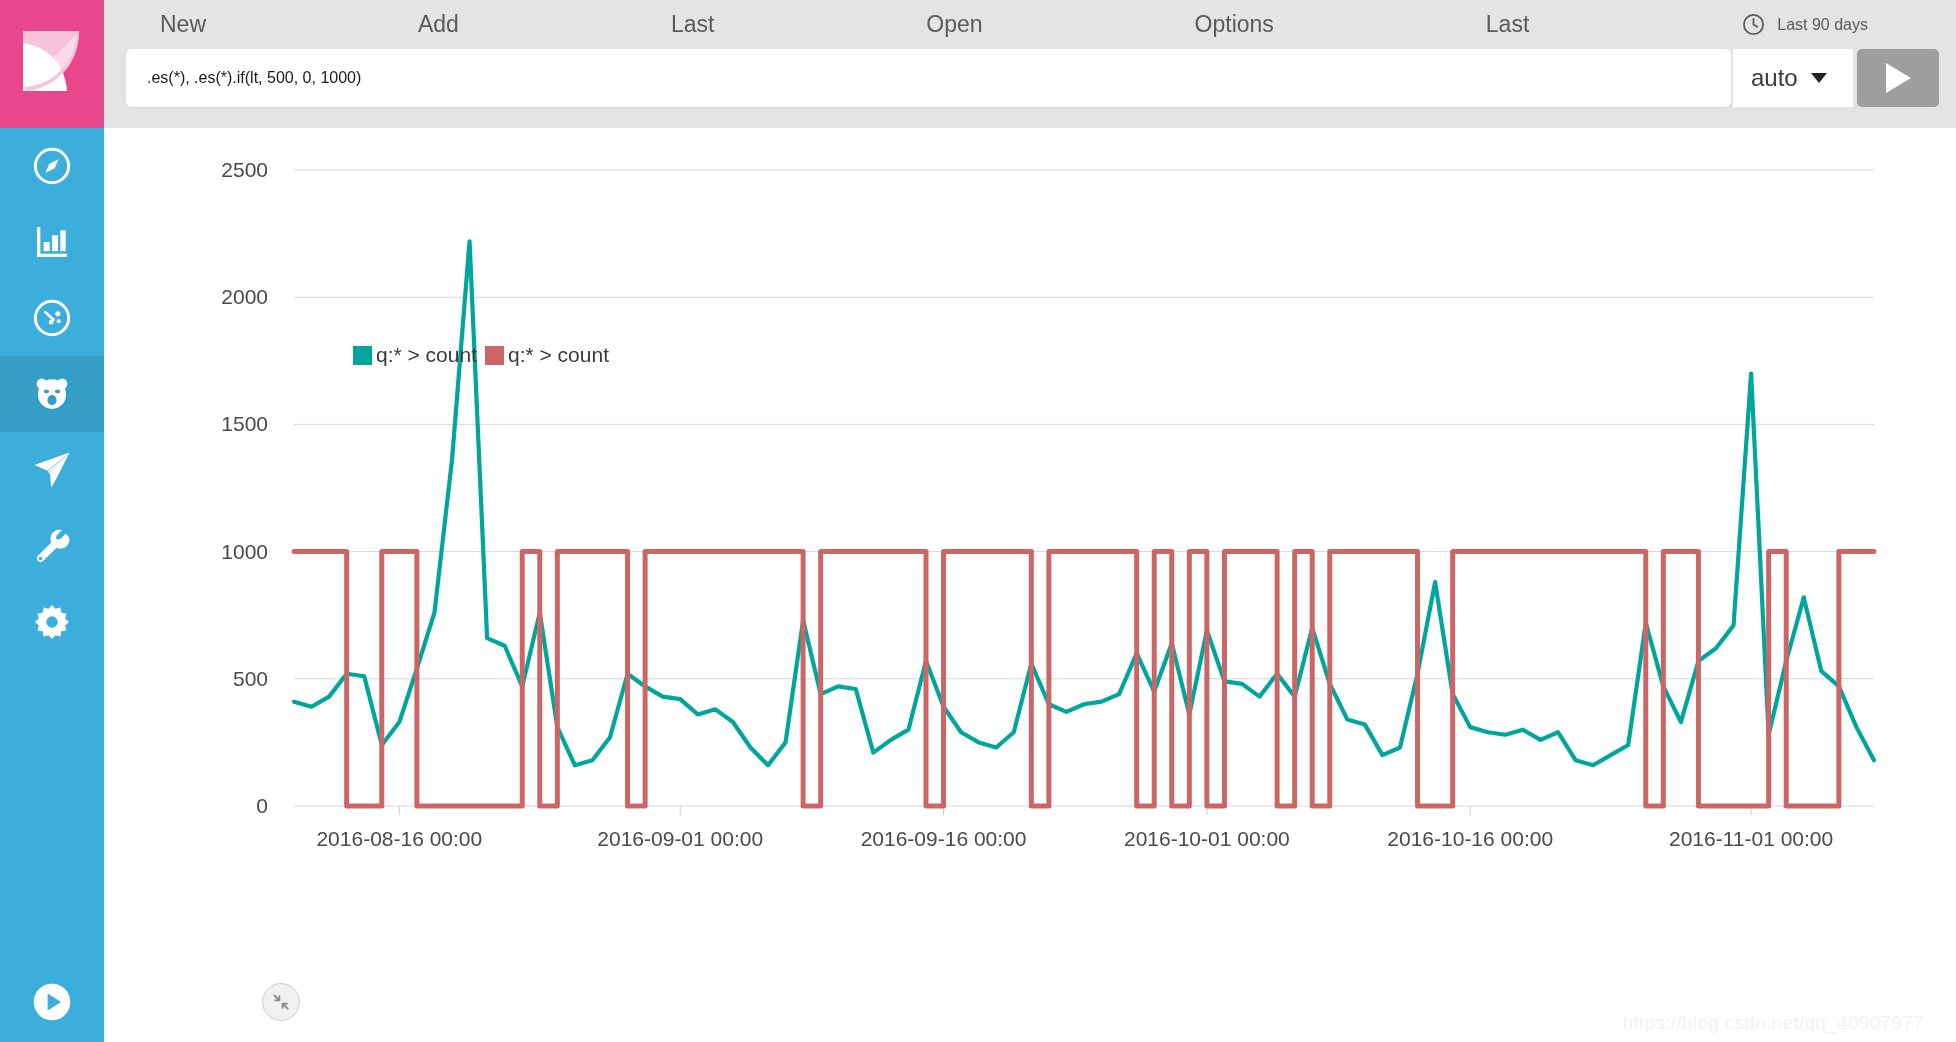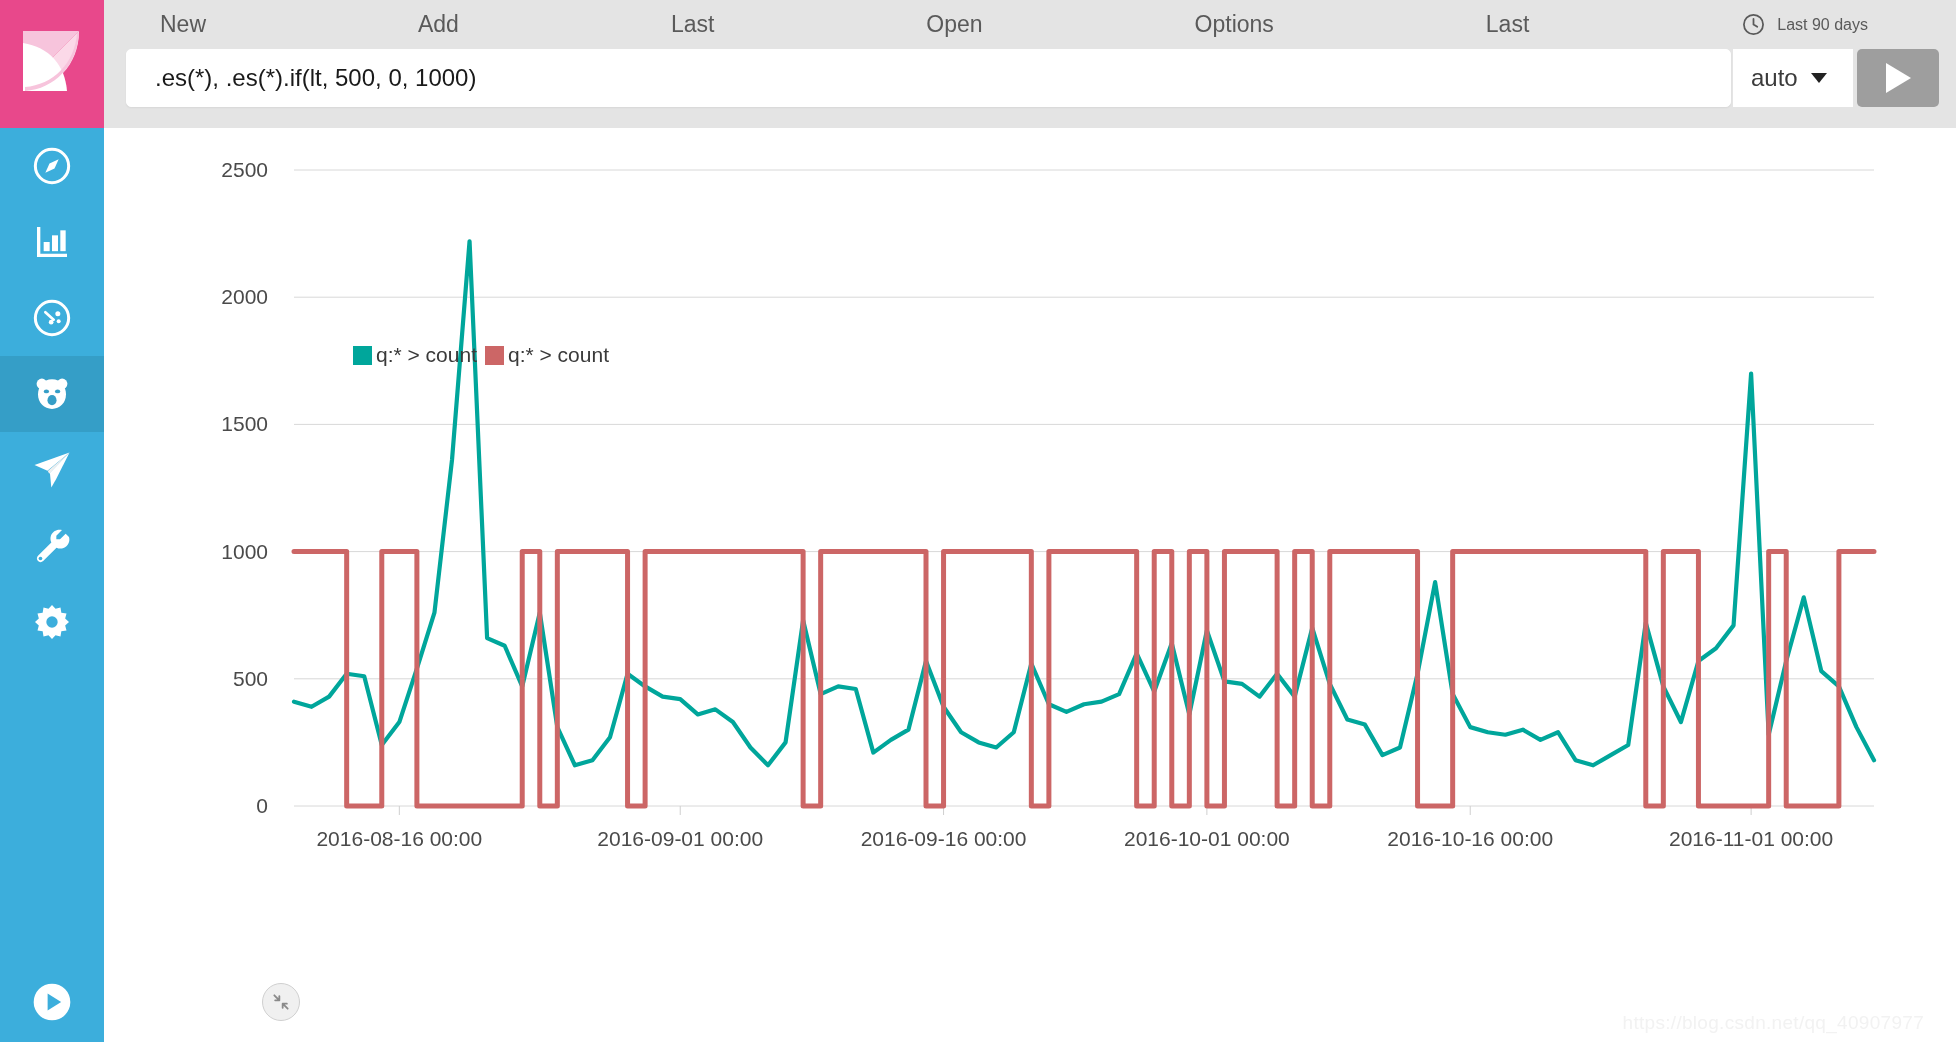--- a/index.html
+++ b/index.html
@@ -65,22 +65,22 @@
   .queryrow {
     position: absolute; left: 0; right: 0; top: 49px;
     height: 68px;
     display: flex; align-items: flex-start;
     padding: 0 17px 0 22px;
   }
   .query-input {
     flex: 1 1 auto; height: 58px;
     background: #ffffff; border: 1px solid #ffffff; border-radius: 5px;
     display: flex; align-items: center;
-    padding-left: 28px;
-    font-size: 24px; color: #1a1a1a;
+    padding-left: 20px;
+    font-size: 16px; color: #1a1a1a;
     box-shadow: 0 1px 2px rgba(0,0,0,.06);
   }
   .interval-select {
     width: 120px; height: 58px; background: #ffffff;
     margin-left: 2px;
     display: flex; align-items: center; justify-content: space-between;
     padding: 0 26px 0 18px;
     font-size: 24px; color: #3b3b3b;
     cursor: pointer;
   }

